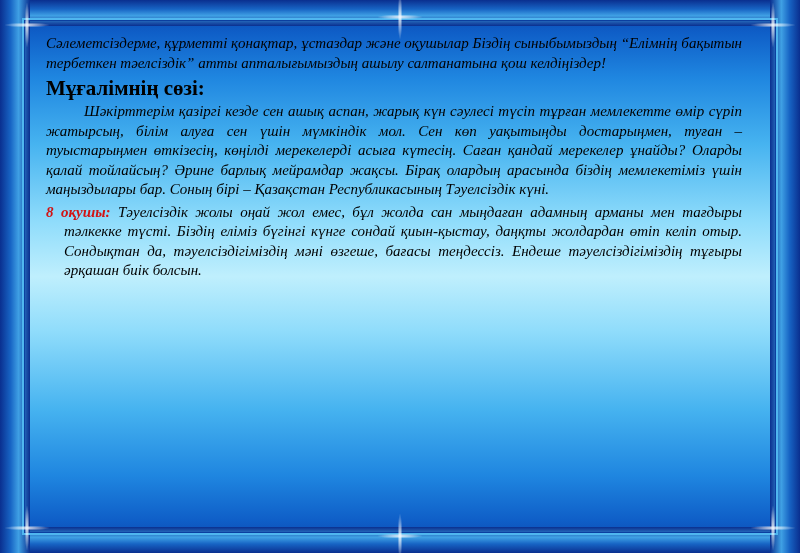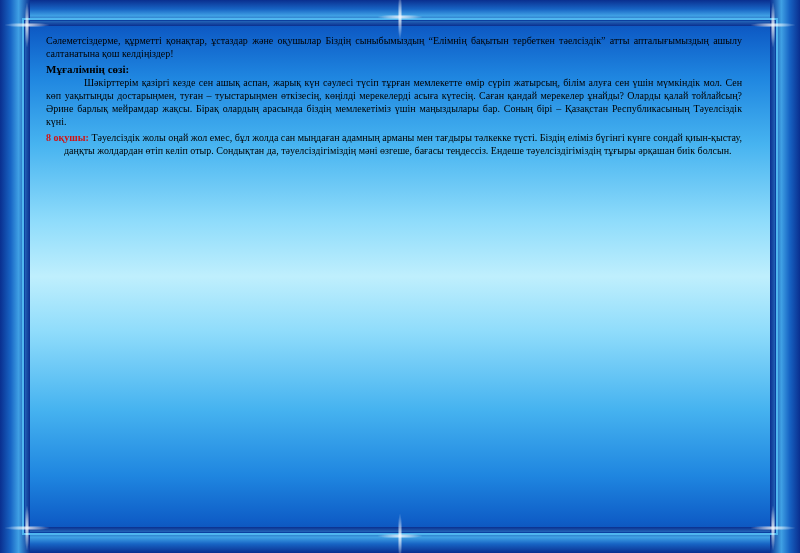--- a/index.html
+++ b/index.html
@@ -87,32 +87,33 @@
   .sp-bc { left: 50%; bottom: -6px; margin-left: -23px; }
 
   .content {
     position: absolute;
     left: 46px;
     top: 34px;
     width: 708px;
     color: #000;
   }
   .para {
-    font-size: 10px;
+    font-size: 15px;
     line-height: 1.30;
     text-align: justify;
     margin: 0 12px 1px 0;
+    font-style: italic;
   }
   .para-intro {
     text-indent: 0;
     padding-left: 0;
   }
   .heading {
     font-weight: bold;
-    font-size: 11px;
+    font-size: 21px;
     margin: 2px 0 0 0;
     line-height: 1.30;
   }
   .body-indent {
     text-indent: 38px;
   }
   .label-red {
     color: #d21313;
     font-weight: bold;
   }

